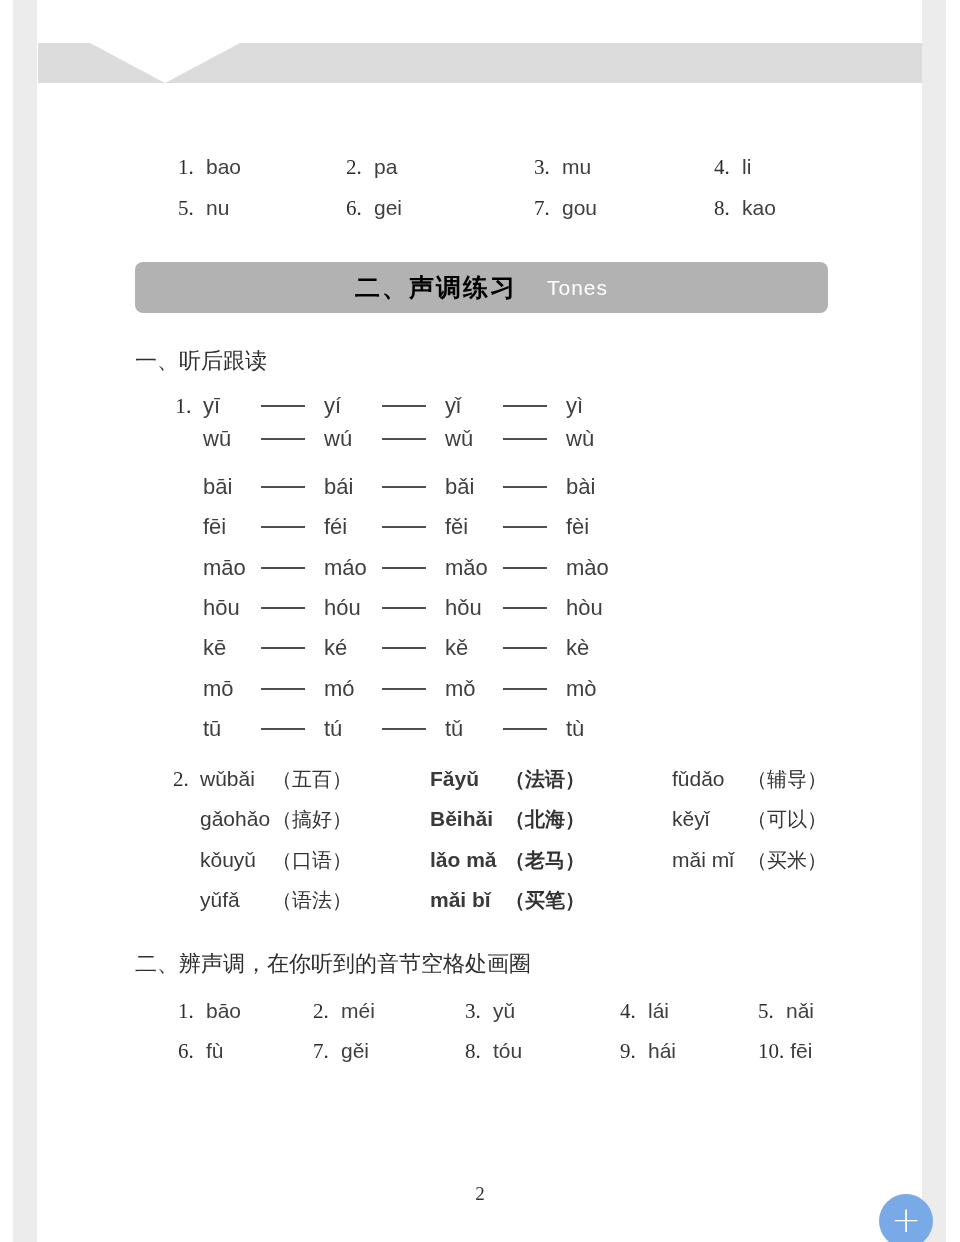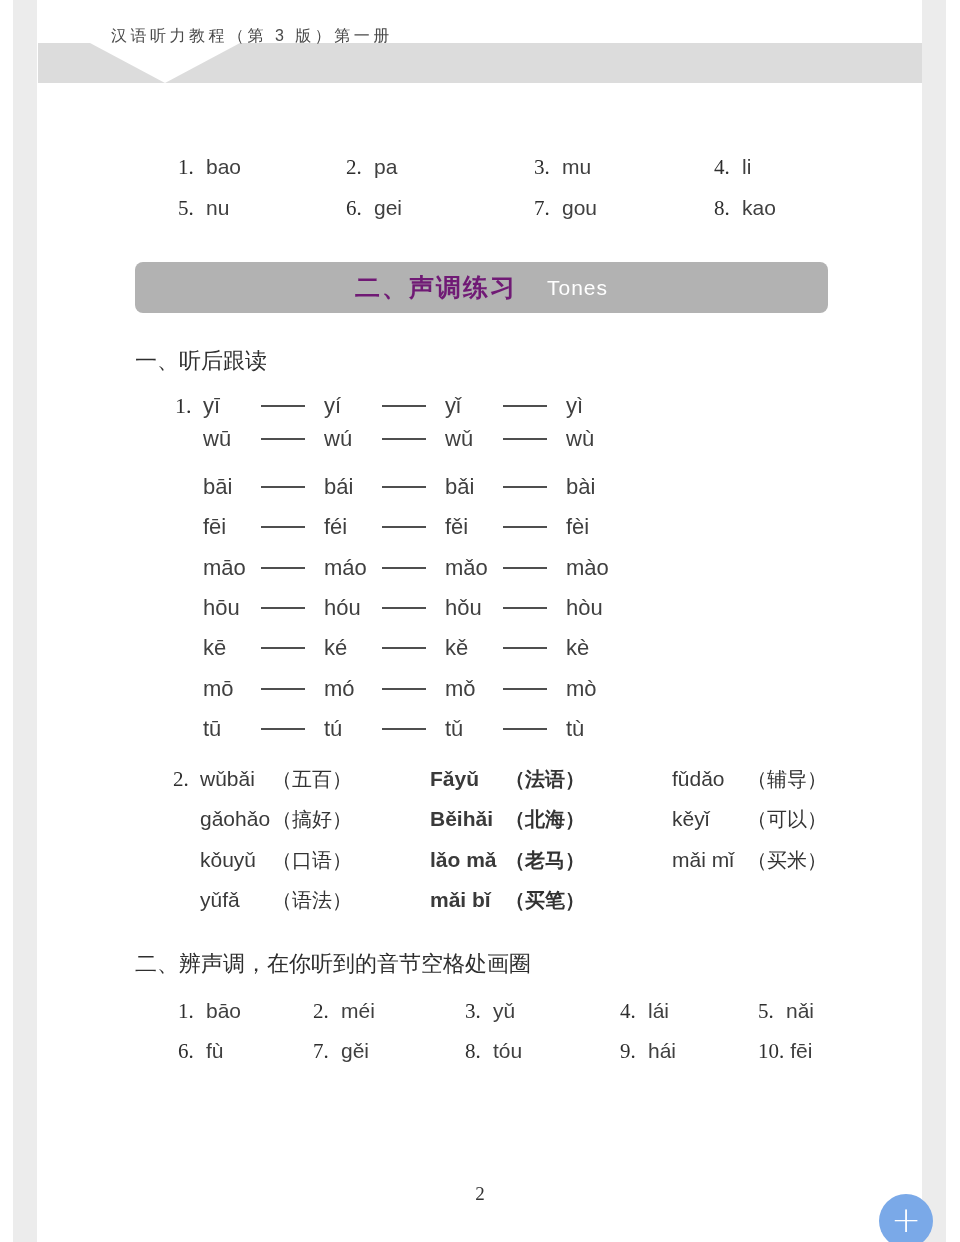--- a/index.html
+++ b/index.html
@@ -27,21 +27,21 @@
   .irow4 .icell:nth-child(1){width:168px;}
   .irow4 .icell:nth-child(2){width:188px;}
   .irow4 .icell:nth-child(3){width:180px;}
   .irow5 .icell:nth-child(1){width:135px;}
   .irow5 .icell:nth-child(2){width:152px;}
   .irow5 .icell:nth-child(3){width:155px;}
   .irow5 .icell:nth-child(4){width:138px;}
   
   .banner{position:absolute;left:135px;top:262px;width:693px;height:51px;background:#b2b2b2;
           border-radius:8px;display:flex;align-items:center;justify-content:center;gap:30px;}
-  .banner .zh-title{font-size:25px;font-weight:bold;color:#701a75;letter-spacing:2px;white-space:nowrap;}
+  .banner .zh-title{font-size:25px;font-weight:bold;color:#000000;letter-spacing:2px;white-space:nowrap;}
   .banner .en-title{font-size:21px;color:#ffffff;letter-spacing:1px;white-space:nowrap;}
   
   .trow{position:absolute;left:175px;display:flex;font-size:22px;line-height:30px;}
   .trow .num{min-width:22px;margin-right:6px;}
   .tcell{display:flex;align-items:center;width:121px;}
   .tcell .syl{min-width:56px;}
   .dash{width:44px;height:0;border-top:2px solid #4f4f4f;margin-left:2px;}
   
   .wrow{position:absolute;left:173px;display:flex;font-size:21px;line-height:30px;}
   .wrow .num{min-width:21px;margin-right:6px;}
@@ -64,21 +64,20 @@
 <body>
 
 <div id="screen">
 
   <div class="strip left"></div>
   <div class="strip right"></div>
 
   <div class="band">
     <div class="notch"></div>
   </div>
-  <div class="header-title">汉语听力教程（第 3 版）第一册</div>
 
 
   <div class="irow irow4" style="top:152px">
     <span class="icell">
         <span class="num">1.</span>
         <span class="syl">bao</span>
       </span>
     <span class="icell">
         <span class="num">2.</span>
         <span class="syl">pa</span>

